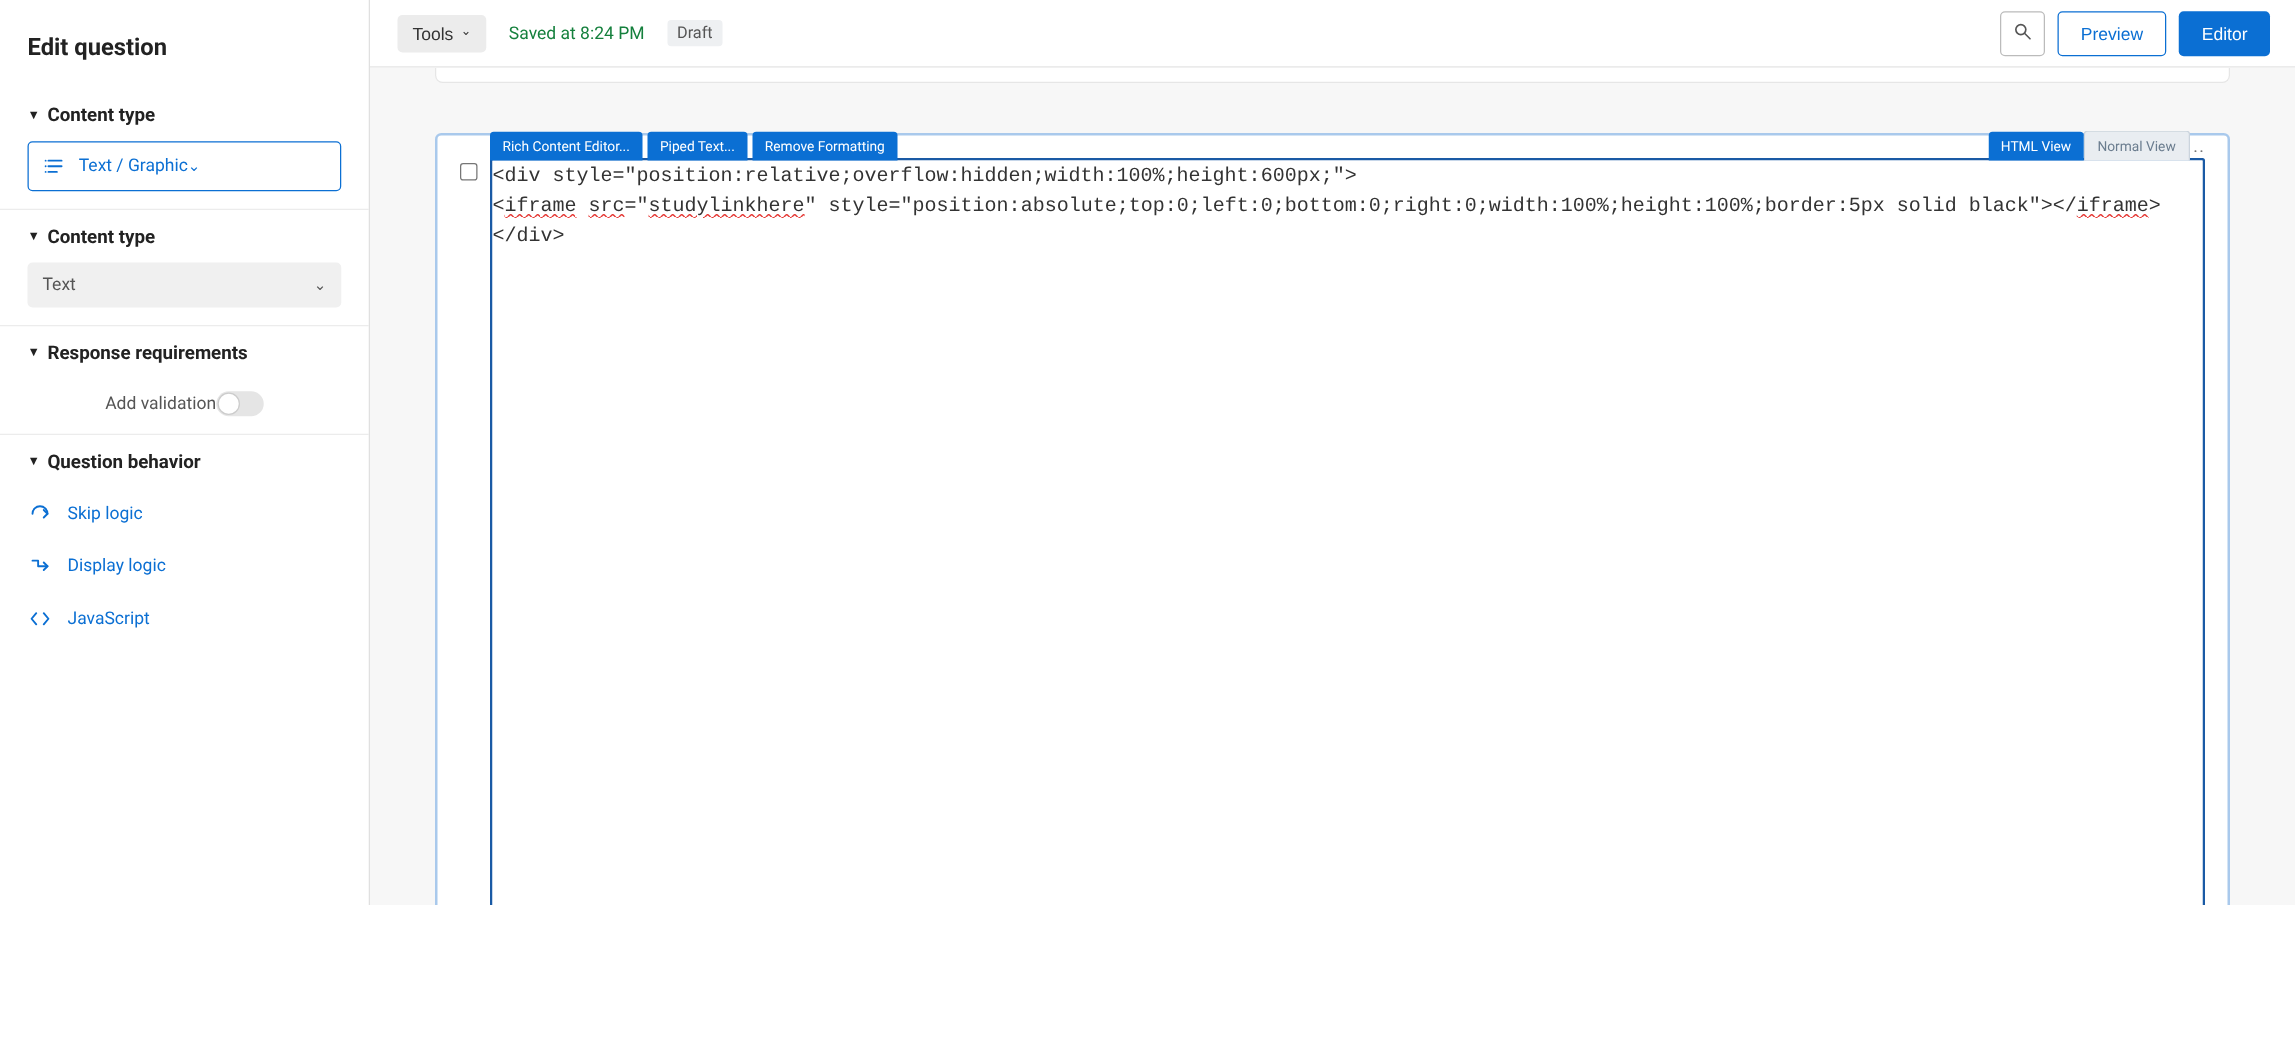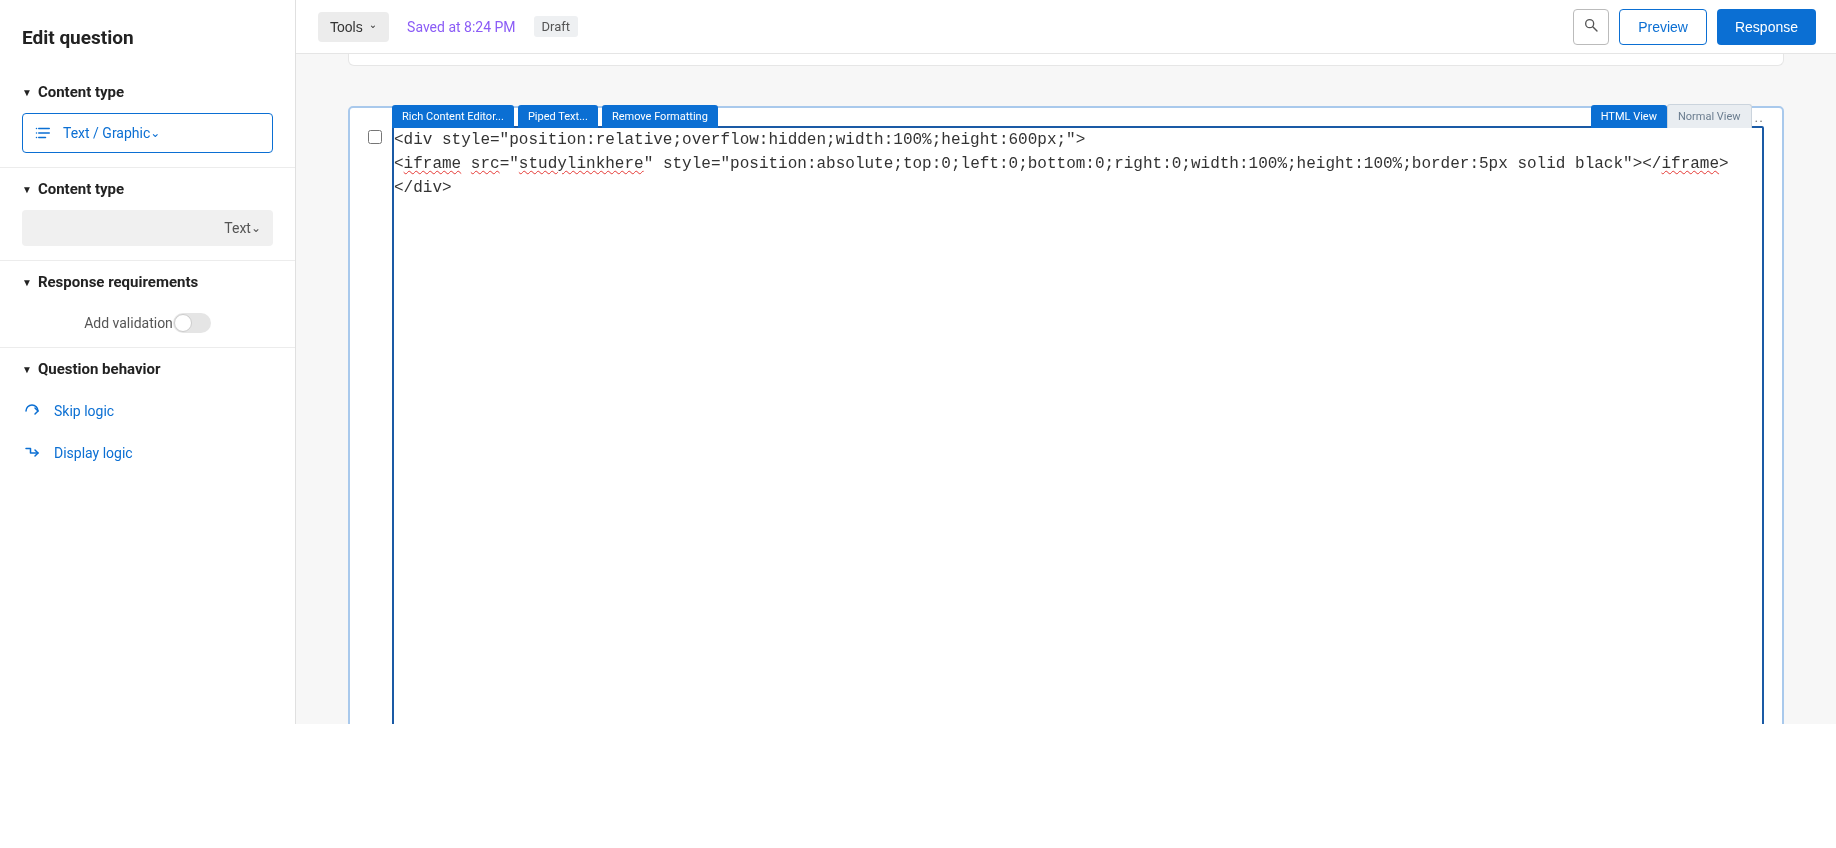--- a/index.html
+++ b/index.html
@@ -13,39 +13,39 @@
 .section { padding: 0 22px; }
 .section-heading { display: flex; align-items: center; gap: 6px; font-weight: 700; font-size: 15px; color: #222; padding: 12px 0; cursor: pointer; }
 .section-heading .caret { font-size: 10px; }
 .section-sep { border: none; border-top: 1px solid #ececec; margin: 0; }
 
 .qtype-select { display: flex; align-items: center; justify-content: flex-start; border: 1px solid #0b6fd3; border-radius: 4px; padding: 10px 12px; margin-bottom: 14px; color: #0b6fd3; cursor: pointer; }
 .qtype-left { display: flex; align-items: center; gap: 10px; }
 .qtype-icon svg { display: block; }
 .qtype-chev { font-size: 12px; }
 
-.content-type-select { display: flex; align-items: center; justify-content: flex-end; background: #f0f0f0; border-radius: 4px; padding: 10px 12px; margin-bottom: 14px; cursor: pointer; color: #555; }
+.content-type-select { display: flex; align-items: center; justify-content: space-between; background: #f0f0f0; border-radius: 4px; padding: 10px 12px; margin-bottom: 14px; cursor: pointer; color: #555; }
 .ct-chev { font-size: 12px; }
 
 .toggle-row { display: flex; align-items: center; justify-content: center; padding: 10px 0 14px 0; color: #555; }
 .toggle { width: 38px; height: 20px; border-radius: 999px; background: #e5e5e5; position: relative; cursor: pointer; }
 .toggle .knob { position: absolute; top: 1px; left: 1px; width: 18px; height: 18px; border-radius: 50%; background: #fff; border: 1px solid #ccc; }
 
 .behavior-item { display: flex; align-items: center; gap: 12px; padding: 12px 0; color: #0b6fd3; cursor: pointer; }
 .behavior-item .bicon { width: 20px; display: flex; align-items: center; justify-content: center; }
 .behavior-item .bicon svg { display: block; }
 
 
 .main { flex: 1; background: #f7f7f7; display: flex; flex-direction: column; min-width: 0; }
 
 .toolbar { height: 54px; background: #fff; border-bottom: 1px solid #e5e5e5; display: flex; align-items: center; justify-content: space-between; padding: 0 20px 0 22px; }
 .tb-left { display: flex; align-items: center; gap: 18px; }
 .tools-btn { display: flex; gap: 6px; background: #ececec; border: none; border-radius: 4px; padding: 7px 12px; cursor: pointer; color: #333; font-size: 14px; }
 .tools-btn .chev { font-size: 10px; }
-.saved-text { color: #8b5cf6; font-size: 14px; }
+.saved-text { color: #15803d; font-size: 14px; }
 .draft-pill { background: #eef0f2; color: #555; border-radius: 3px; padding: 3px 8px; font-size: 13px; }
 .tb-right { display: flex; align-items: flex-end; gap: 10px; }
 .search-btn { width: 36px; height: 36px; border: 1px solid #bbb; border-radius: 4px; background: #fff; display: flex; align-items: center; justify-content: center; cursor: pointer; }
 .preview-btn { height: 36px; border: 1px solid #0b6fd3; color: #0b6fd3; background: #fff; border-radius: 4px; padding: 0 18px; cursor: pointer; font-size: 14px; }
 .publish-btn { height: 36px; border: none; color: #fff; background: #0b6fd3; border-radius: 4px; padding: 0 18px; cursor: pointer; font-size: 14px; font-weight: 500; }
 
 .canvas-area { flex: 1; overflow: auto; padding: 0 26px 26px 26px; }
 .prev-card-tail { background: #fff; border: 1px solid #e6e6e6; border-top: none; border-radius: 0 0 6px 6px; height: 12px; margin: 0 26px 40px 26px; }
 .question-card { background: #fff; border: 2px solid #a9c9ec; border-radius: 5px; padding: 18px; margin: 0 26px; position: relative; }
 
@@ -141,20 +141,29 @@
       </div>
       <div class="behavior-item">
         <span class="bicon">
           <svg width="18" height="18" viewBox="0 0 24 24" fill="none" stroke="#0b6fd3" stroke-width="2" stroke-linecap="round" stroke-linejoin="round">
             <path d="M4 6 L10 6 L10 12 L20 12"></path>
               <path d="M16 8 L20 12 L16 16"></path>
           </svg>
         </span>
         <span>Display logic</span>
       </div>
+      <div class="behavior-item">
+        <span class="bicon">
+          <svg width="18" height="18" viewBox="0 0 24 24" fill="none" stroke="#0b6fd3" stroke-width="2" stroke-linecap="round" stroke-linejoin="round">
+            <polyline points="8 6 3 12 8 18"></polyline>
+              <polyline points="16 6 21 12 16 18"></polyline>
+          </svg>
+        </span>
+        <span>JavaScript</span>
+      </div>
     </div>
   </aside>
 
   <main class="main">
     <div class="toolbar">
       <div class="tb-left">
         <button class="tools-btn">
           <span>Tools</span>
           <span class="chev">⌄</span>
         </button>
@@ -164,21 +173,21 @@
       <div class="tb-right">
         <button class="search-btn">
           <span>
             <svg width="16" height="16" viewBox="0 0 24 24" fill="none" stroke="#555" stroke-width="2" stroke-linecap="round">
               <circle cx="10" cy="10" r="6"></circle>
                 <line x1="15" y1="15" x2="21" y2="21"></line>
             </svg>
           </span>
         </button>
         <button class="preview-btn">Preview</button>
-        <button class="publish-btn">Response</button>
+        <button class="publish-btn">Editor</button>
       </div>
     </div>
 
     <div class="canvas-area">
       <div class="prev-card-tail"></div>
 
       <div class="question-card">
         <div class="question-inner">
           <input type="checkbox" class="q-checkbox" style="">
 

